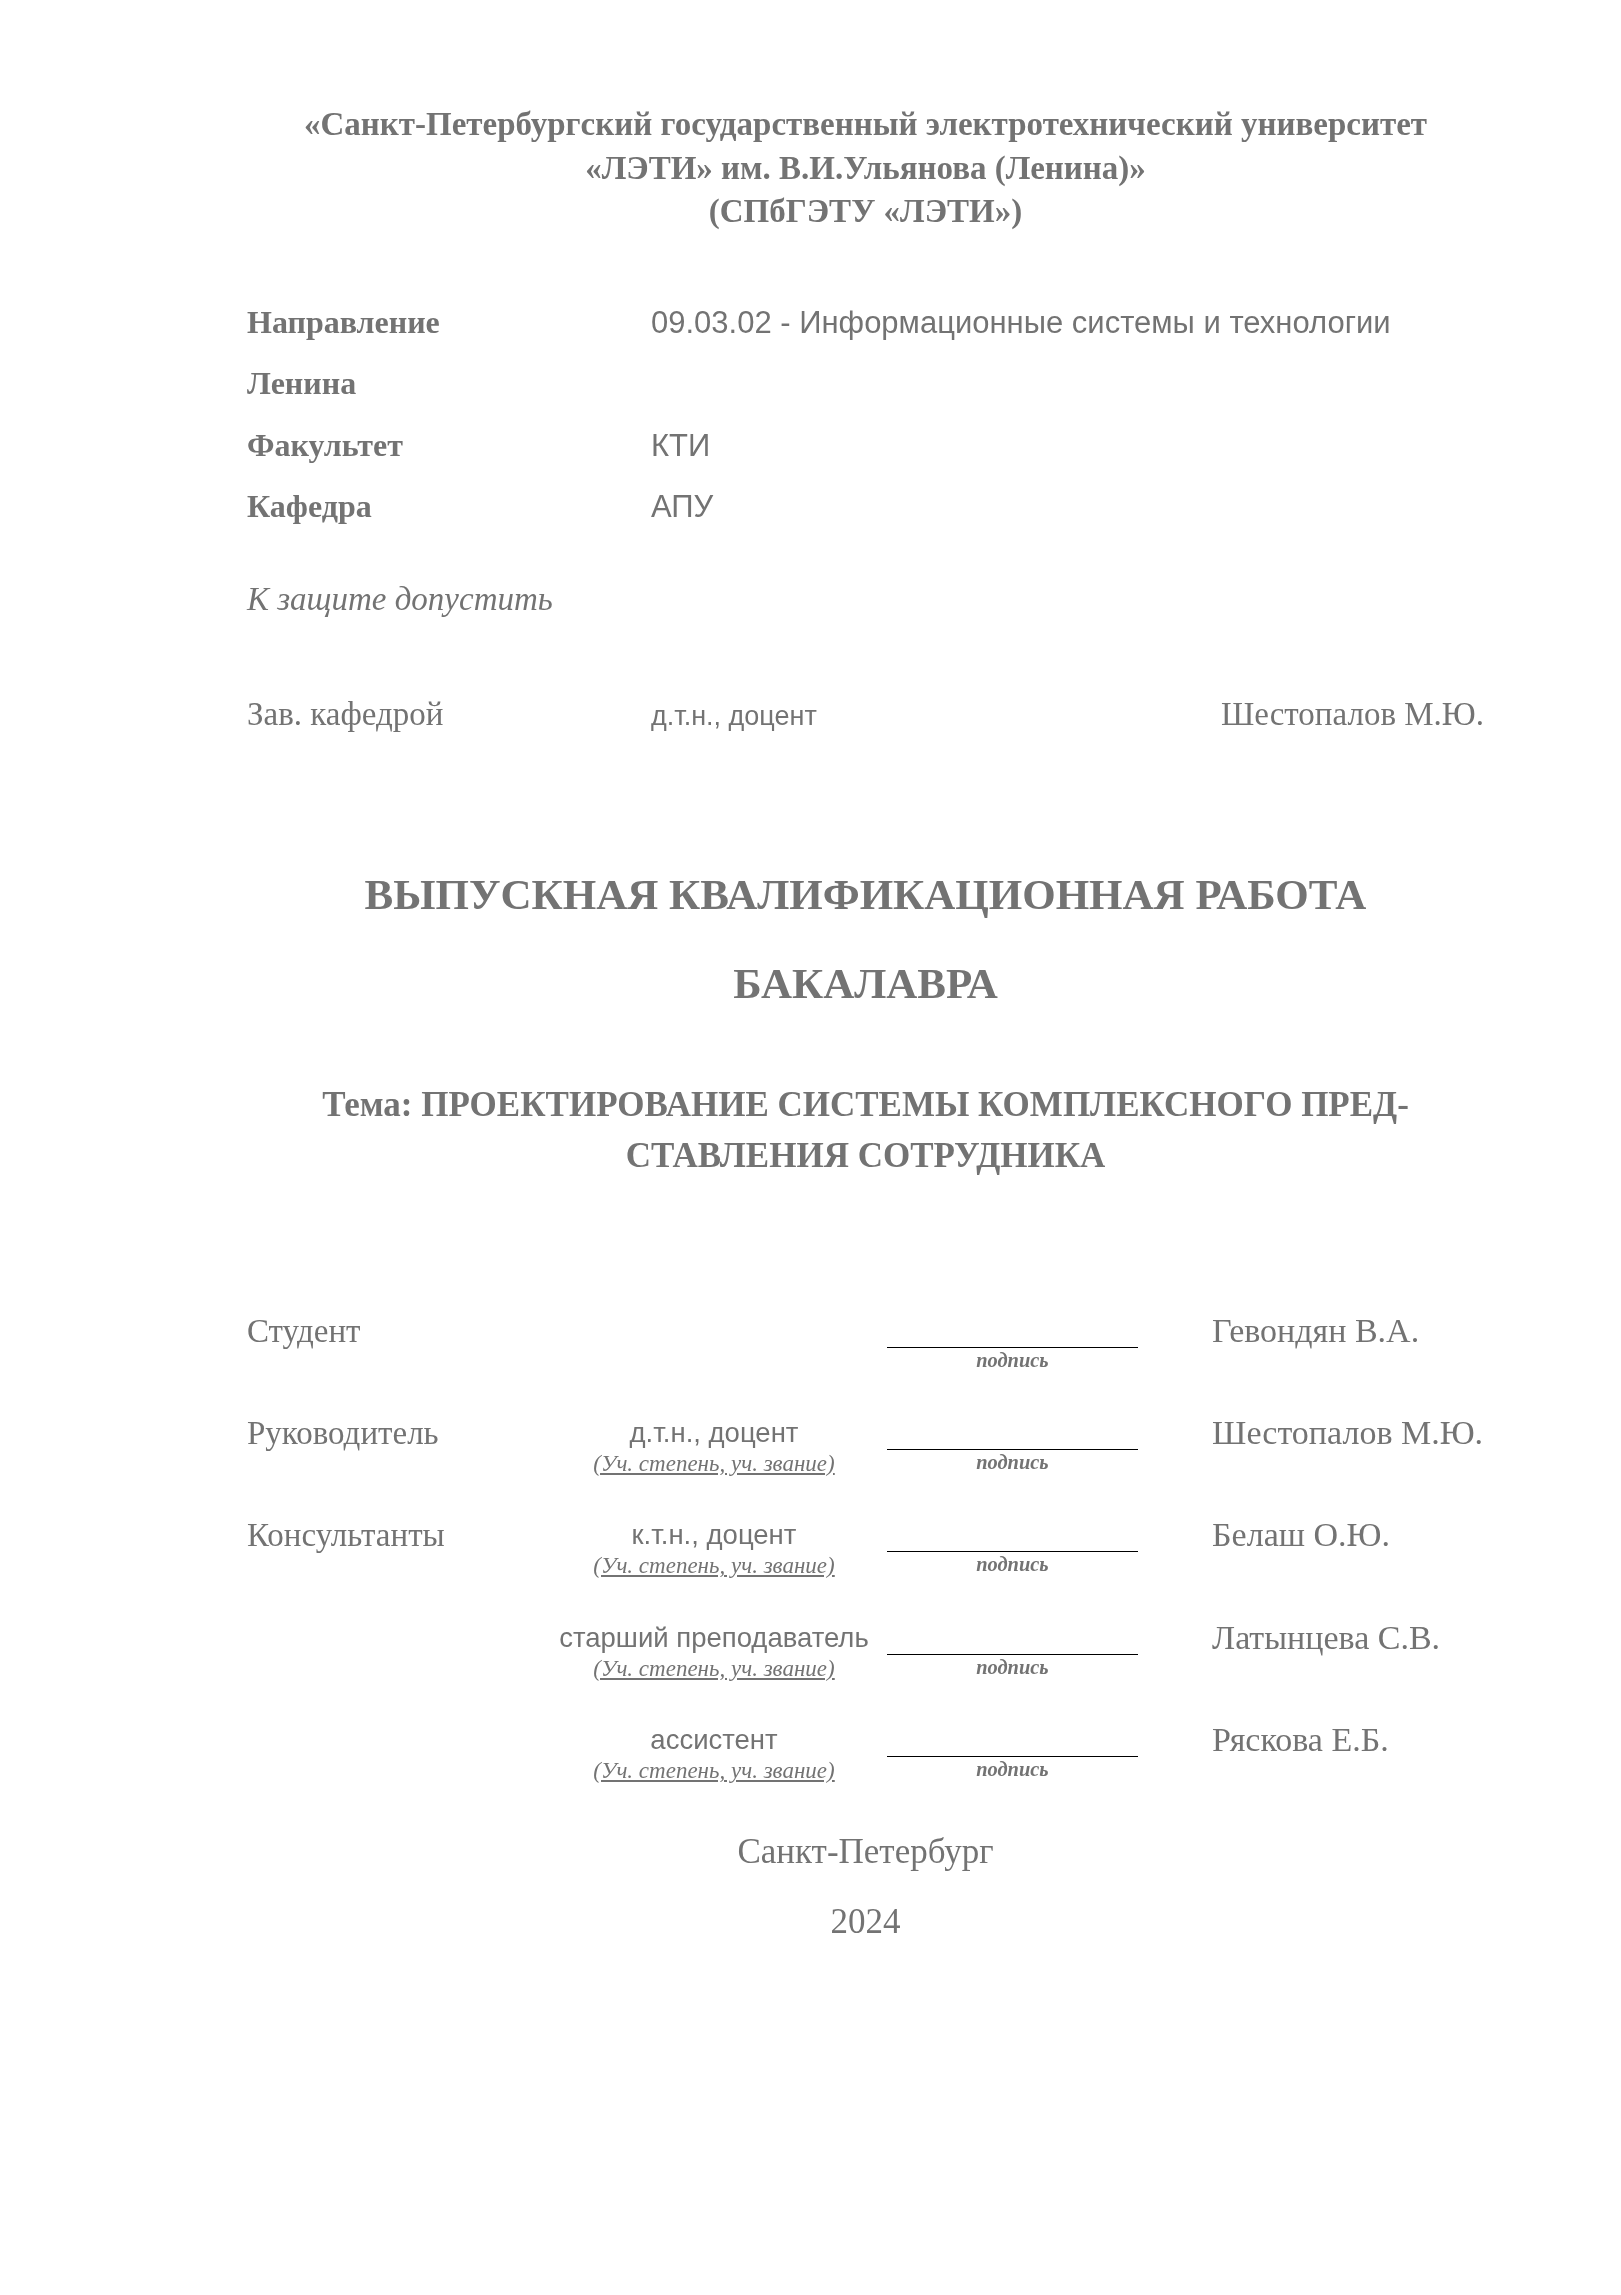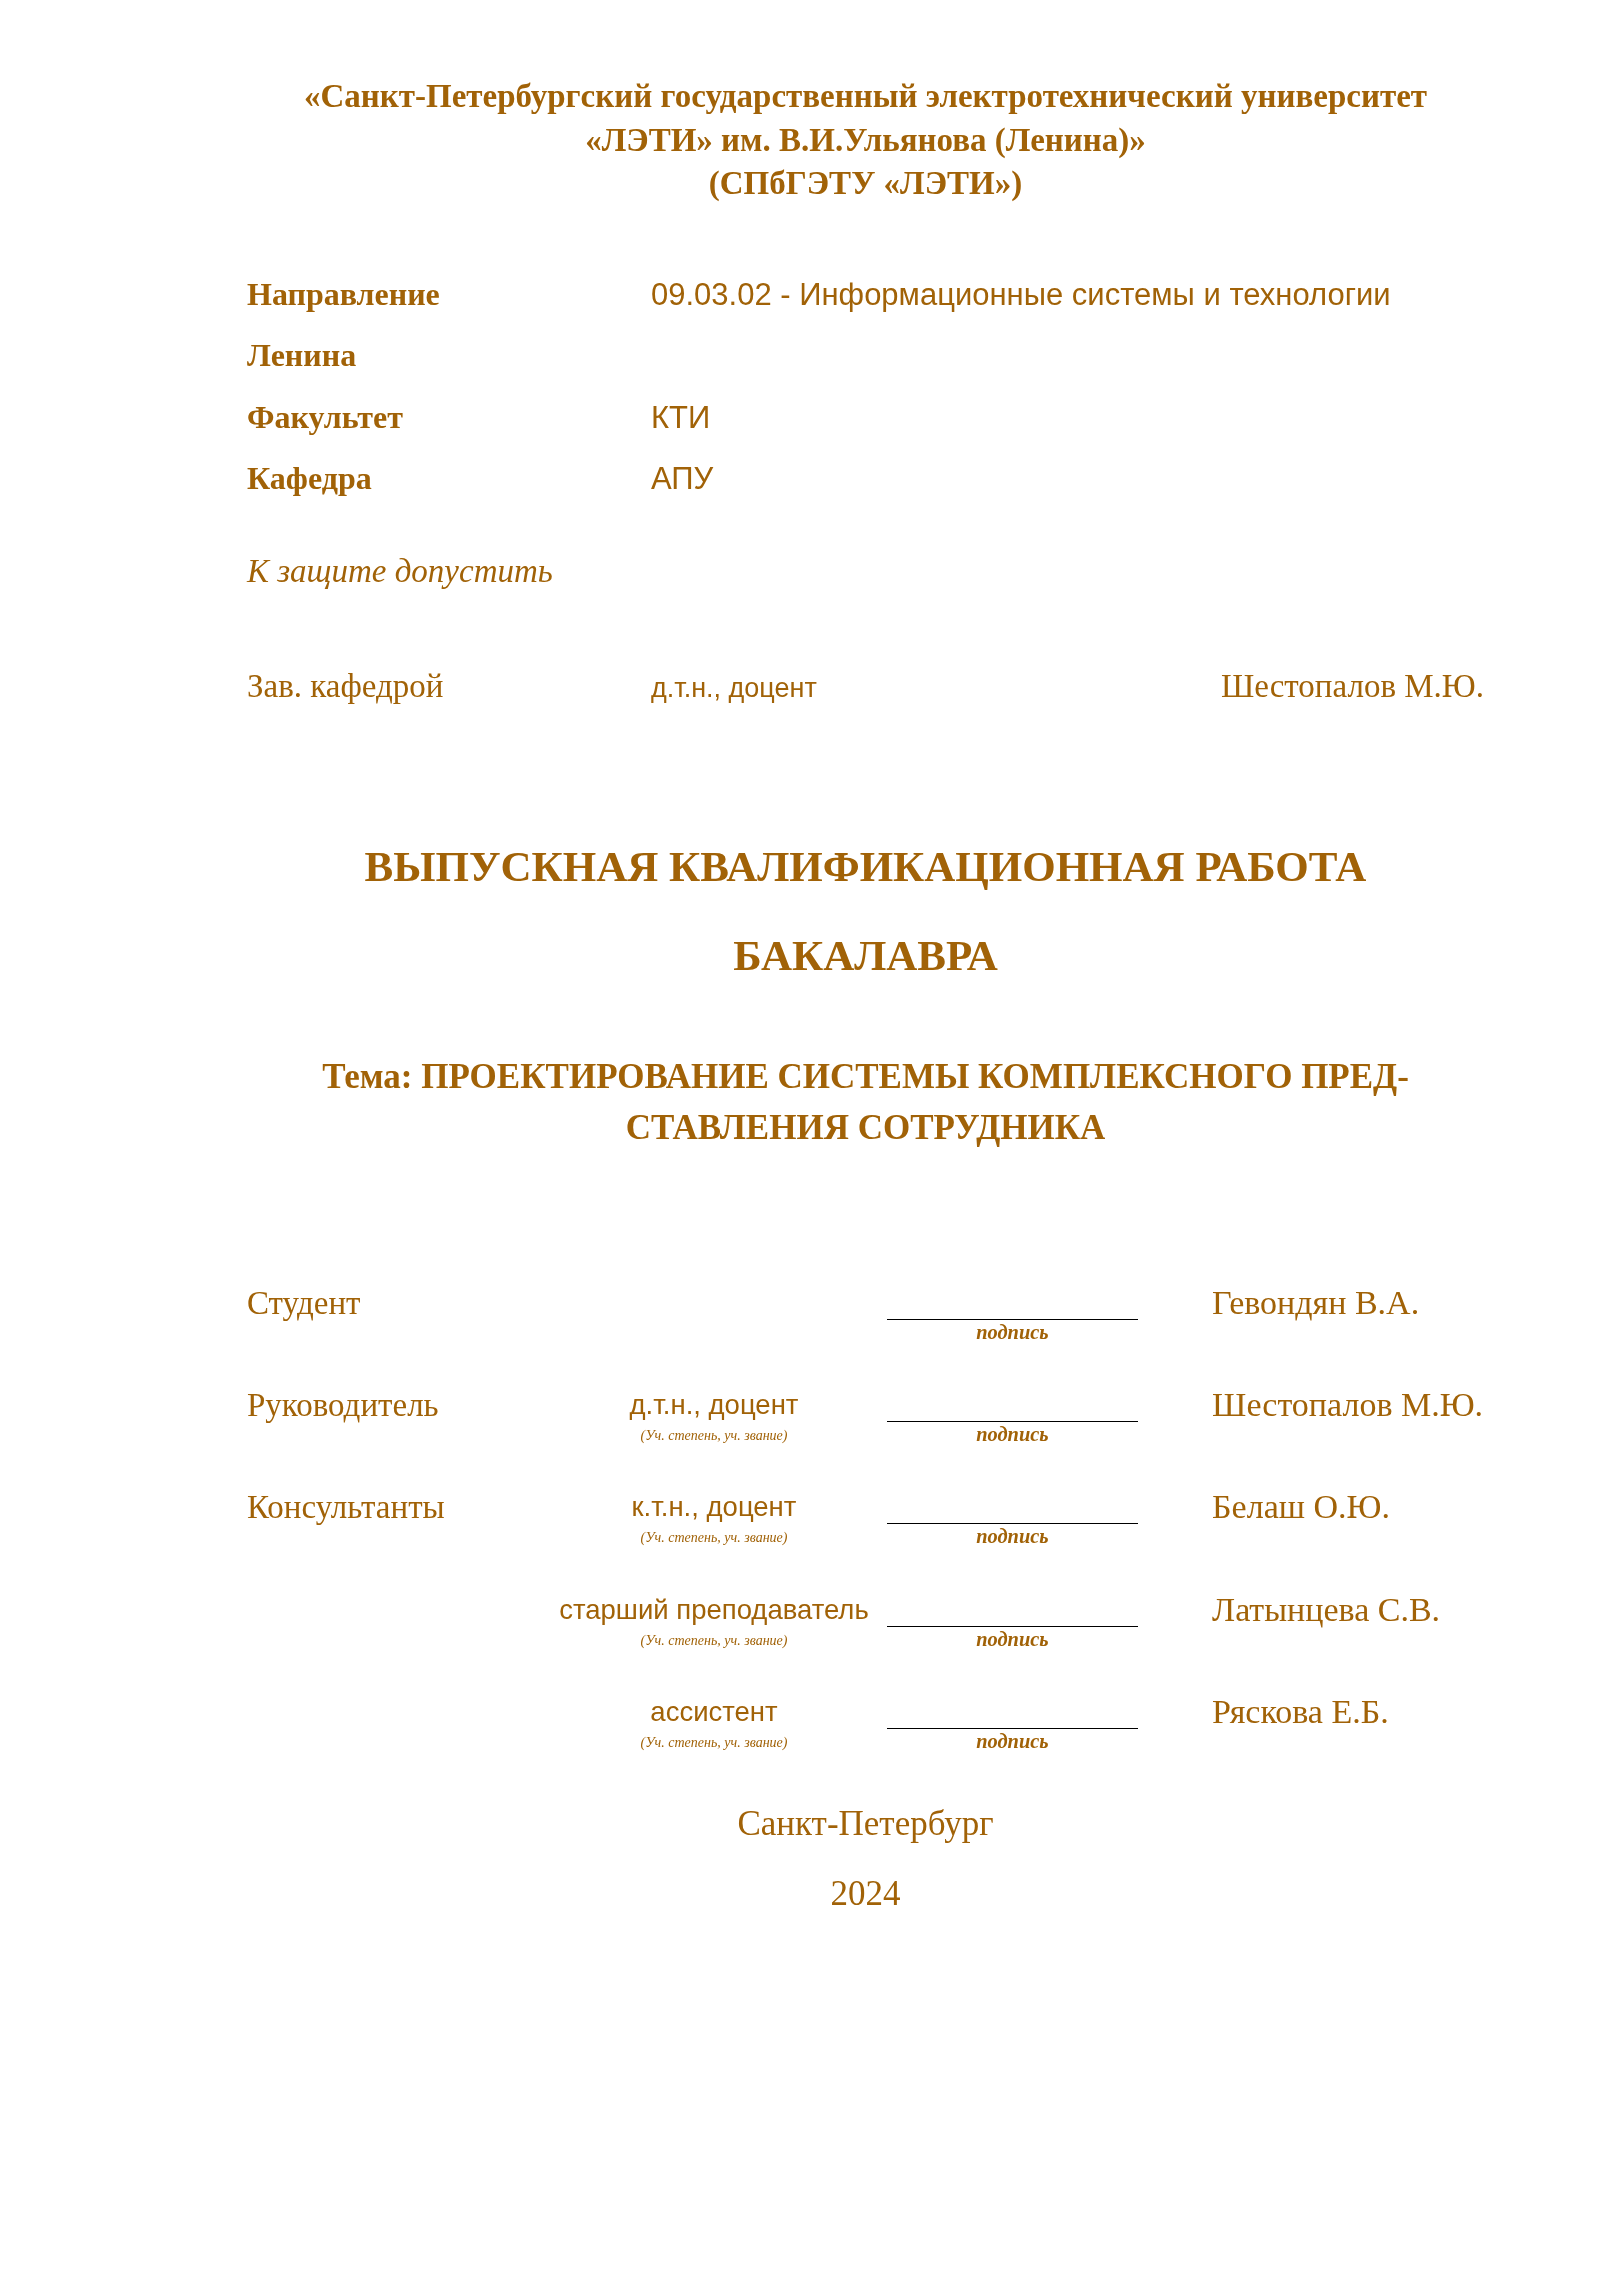--- a/index.html
+++ b/index.html
@@ -6,23 +6,23 @@
     margin: 0;
     padding: 0;
     background: #ffffff;
   }
   .page {
     position: relative;
     width: 1622px;
     height: 2295px;
     background: #ffffff;
     font-family: "Liberation Serif", serif;
-    color: #a16207;
+    color: #737373;
     box-sizing: border-box;
-    padding: 75px 138px 0 247px;
+    padding: 103px 138px 0 247px;
     overflow: hidden;
   }
   .sans { font-family: "Liberation Sans", sans-serif; }
 
   
   .header {
     text-align: center;
     font-weight: bold;
     font-size: 33px;
     line-height: 1.32;
@@ -94,22 +94,23 @@
     text-align: center;
     line-height: 38px;
   }
   .sig-degree-text {
     font-size: 27.5px;
     line-height: 38px;
   }
   .sig-degree-caption {
     font-family: "Liberation Serif", serif;
     font-style: italic;
-    font-size: 14px;
+    font-size: 23px;
     line-height: 23.6px;
+    text-decoration: underline;
   }
   .sig-line-wrap {
     padding-left: 7.9px;
     width: 251px;
     font-weight: bold;
   }
   .sig-line {
     height: 35px;
     border-bottom: 1.6px solid #000000;
     width: 251px;

